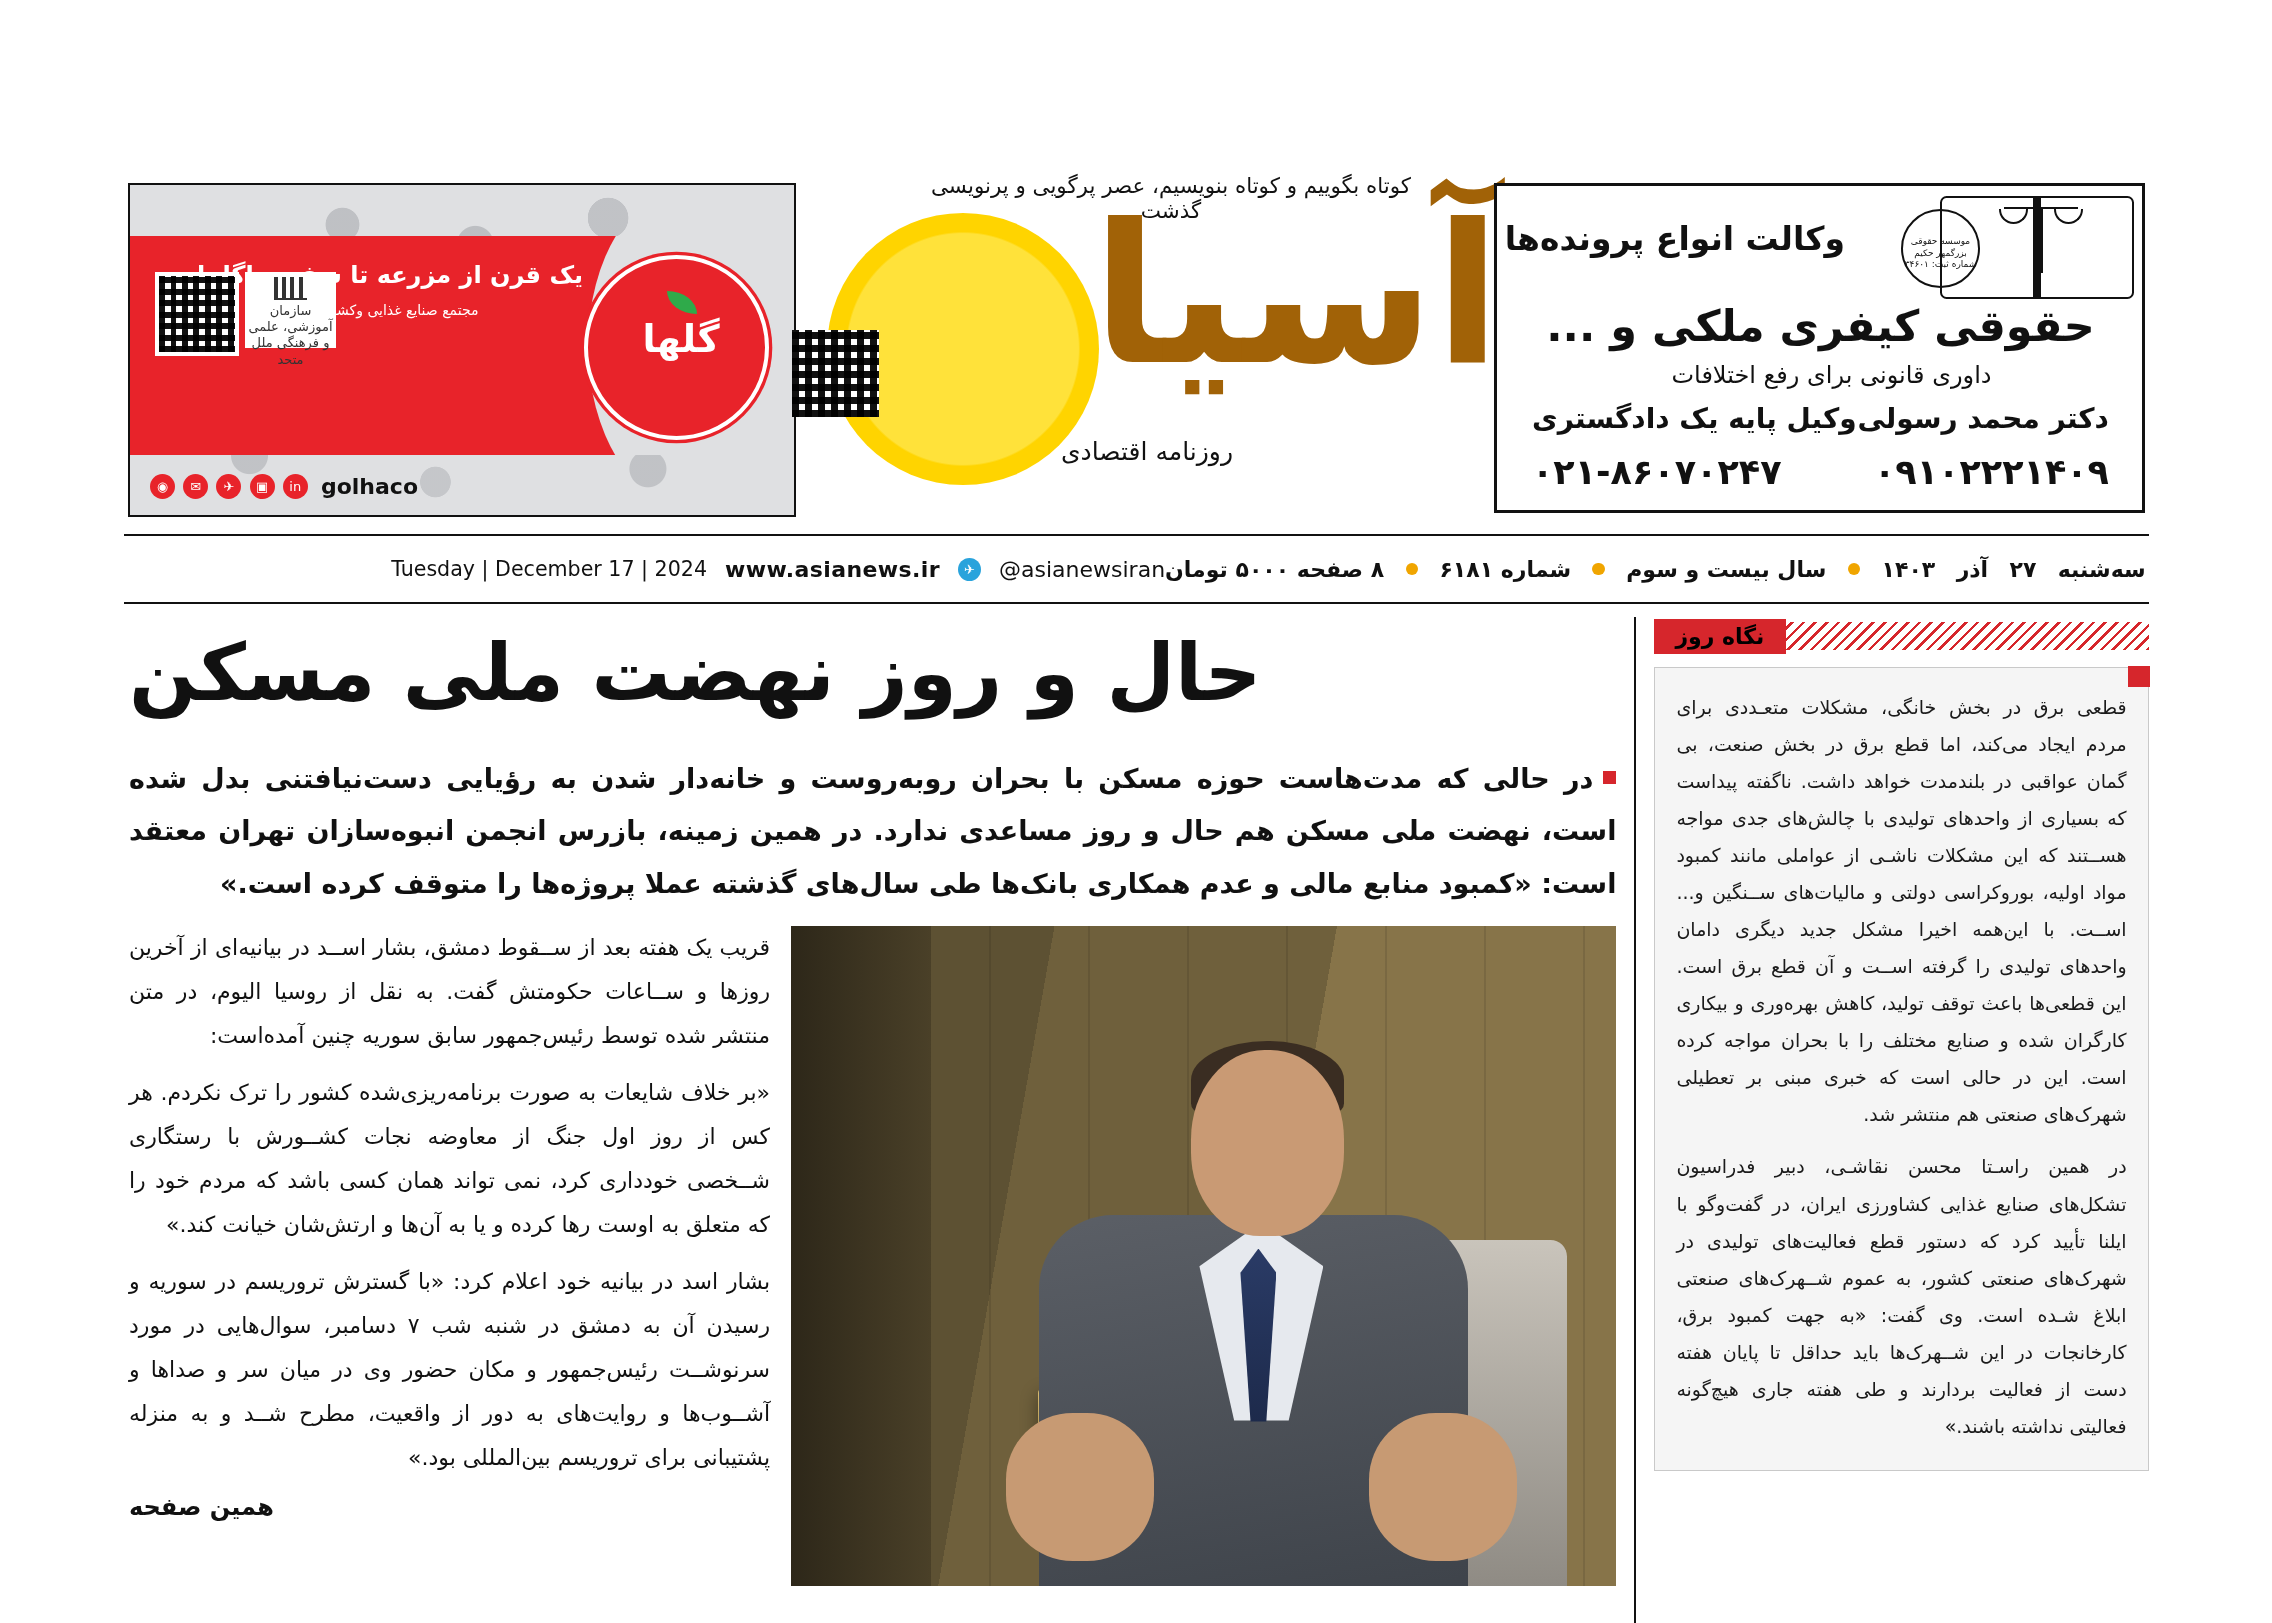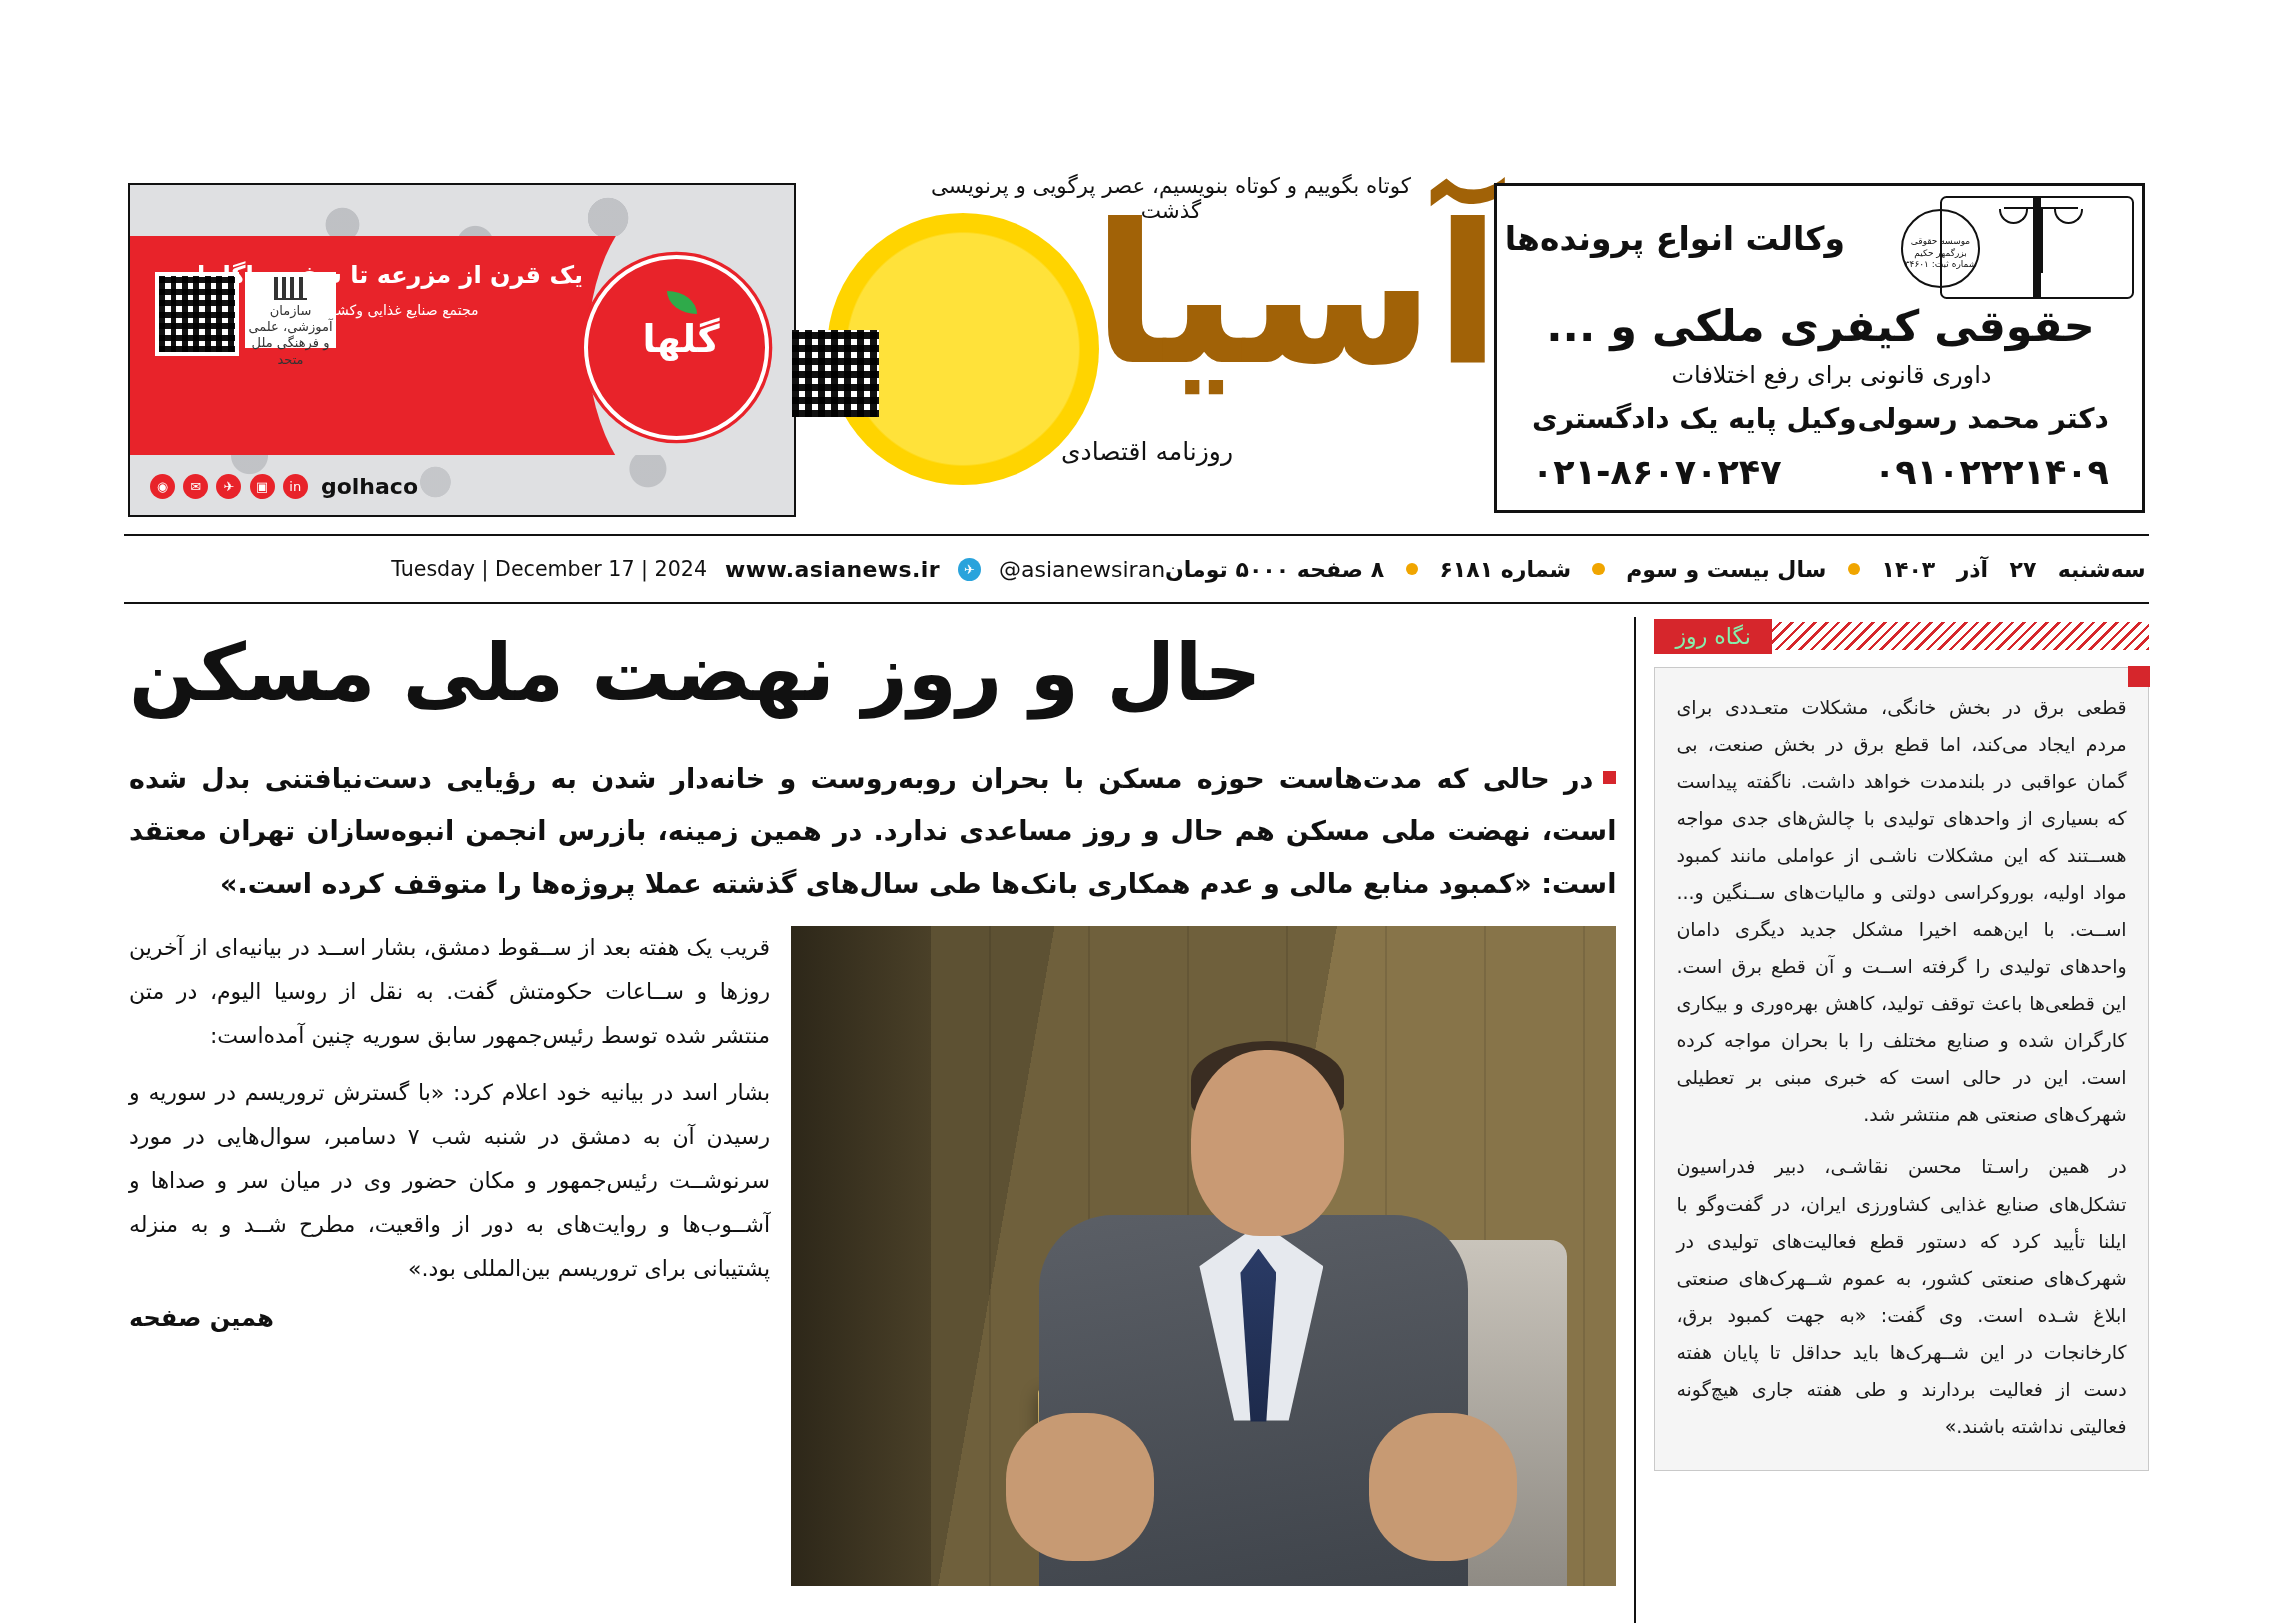--- a/index.html
+++ b/index.html
@@ -440,23 +440,23 @@
 
   .sec-header {
     display: flex;
     align-items: center;
     gap: 0;
     height: 38px;
     margin-bottom: 11.5px;
   }
   .sec-header .bar-red {
     background: #d6262c;
-    color: #86efac;
+    color: #000000;
     font-size: 22px;
-    font-weight: normal;
+    font-weight: bold;
     padding: 5px 21.4px;
     letter-spacing: 3.3px;
   }
   .sec-header .hatch {
     flex: 1;
     height: 28px;
     background: repeating-linear-gradient(-45deg, #d6262c 0 2.5px, transparent 2.5px 8.2px);
   }
 
   .side-box {
@@ -750,20 +750,21 @@
           <div class="person-shirt"></div>
           <div class="person-tie"></div>
           <div class="person-hair"></div>
           <div class="person-head"></div>
           <div class="hand-l"></div>
           <div class="hand-r"></div>
         </div>
 
         <div class="article-col">
           <p class="art-para">قریب یک هفته بعد از ســقوط دمشق، بشار اســد در بیانیه‌ای از آخرین روزها و ســاعات حکومتش گفت. به نقل از روسیا الیوم، در متن منتشر شده توسط رئیس‌جمهور سابق سوریه چنین آمده‌است:</p>
+          <p class="art-para">«بر خلاف شایعات به صورت برنامه‌ریزی‌شده کشور را ترک نکردم. هر کس از روز اول جنگ از معاوضه نجات کشــورش با رستگاری شــخصی خودداری کرد، نمی تواند همان کسی باشد که مردم خود را که متعلق به اوست رها کرده و یا به آن‌ها و ارتش‌شان خیانت کند.»</p>
           <p class="art-para">بشار اسد در بیانیه خود اعلام کرد: «با گسترش تروریسم در سوریه و رسیدن آن به دمشق در شنبه شب ۷ دسامبر، سوال‌هایی در مورد سرنوشــت رئیس‌جمهور و مکان حضور وی در میان سر و صداها و آشــوب‌ها و روایت‌های به دور از واقعیت، مطرح شــد و به منزله پشتیبانی برای تروریسم بین‌المللی بود.»</p>
           <p class="art-foot">همین صفحه</p>
         </div>
       </div>
     </div>
   </div>
 </div>
 
 
 </body></html>

